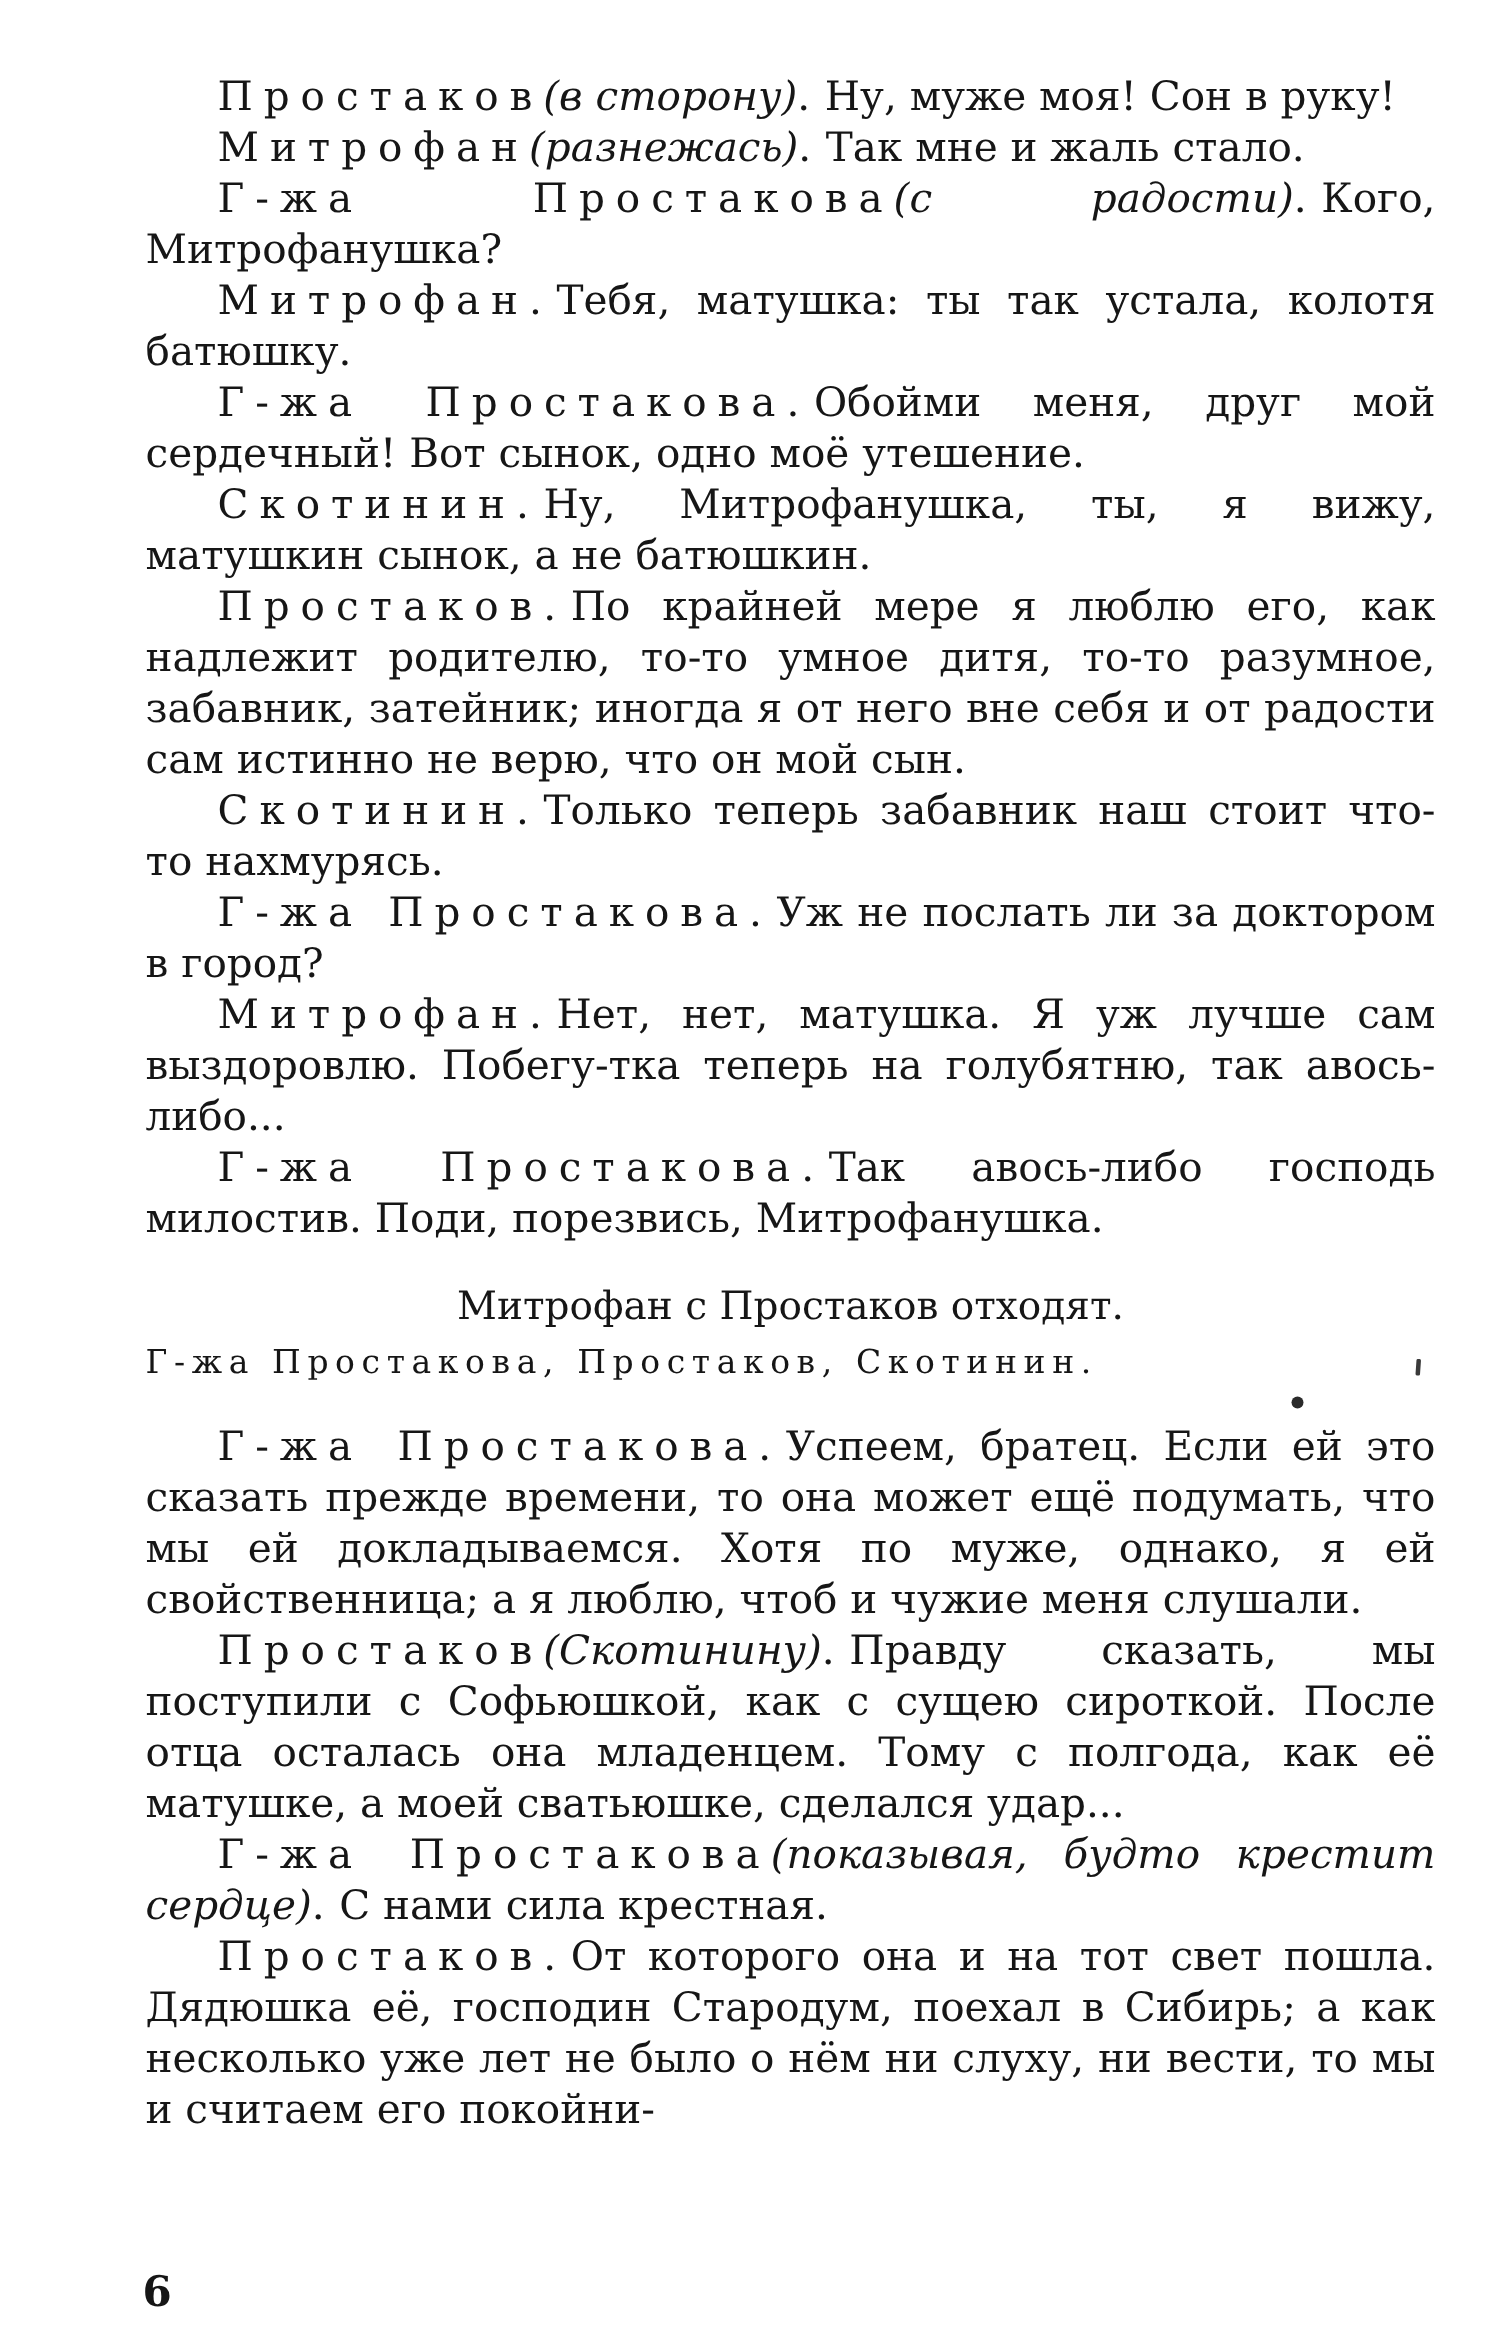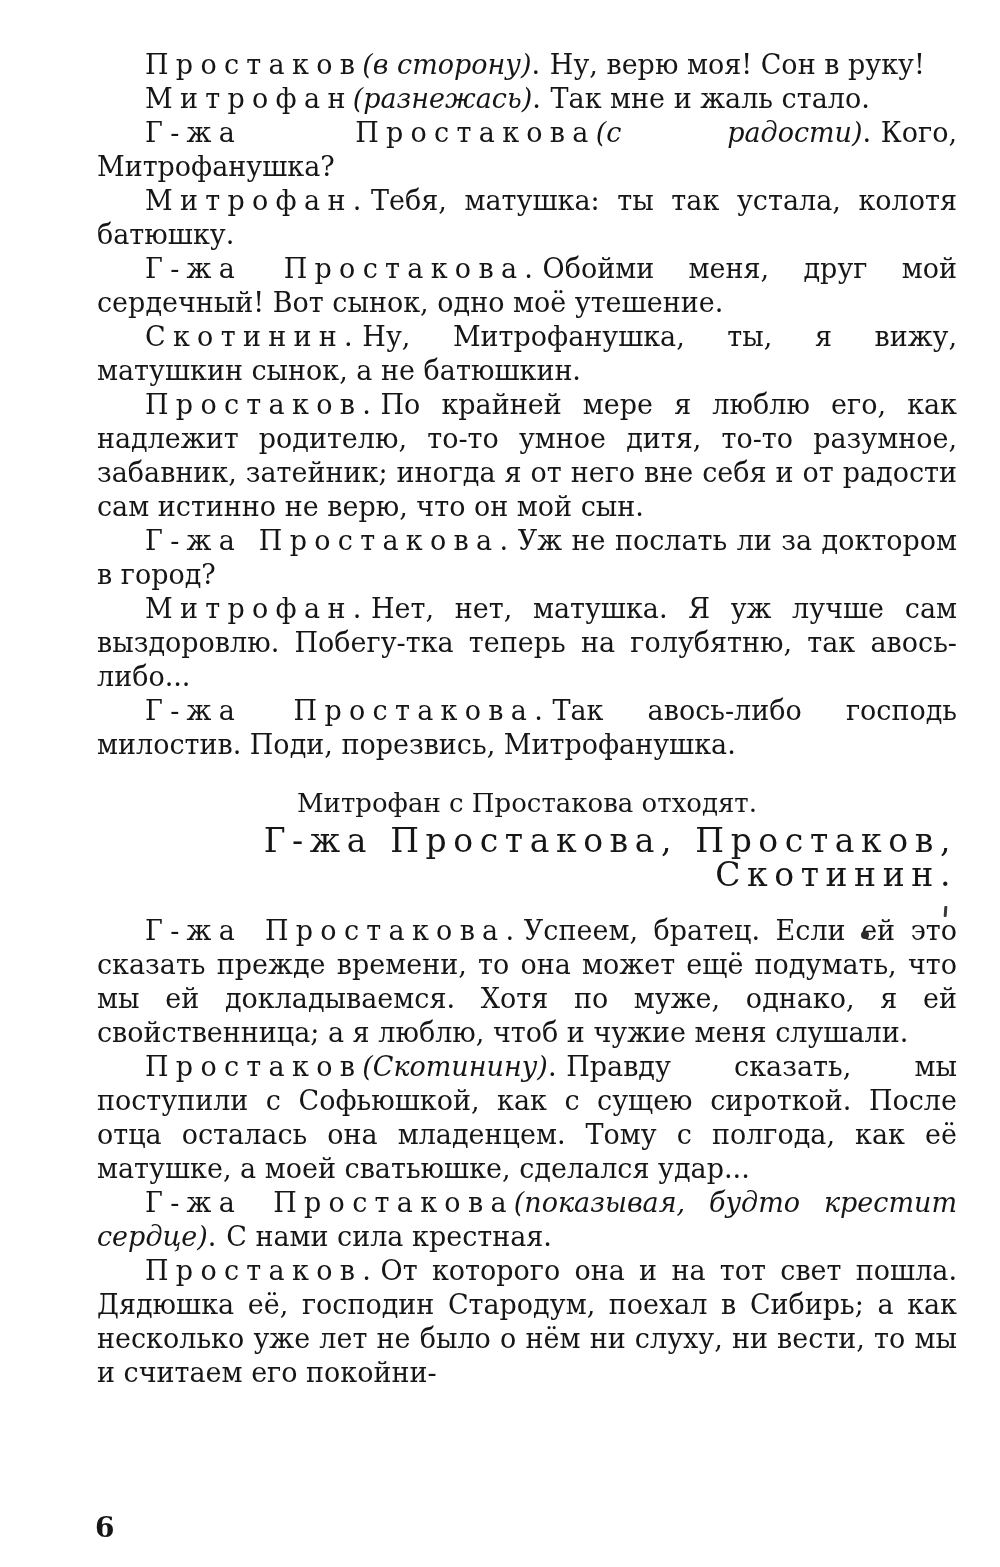--- a/index.html
+++ b/index.html
@@ -40,22 +40,22 @@
   .scene-heading {
     margin: 66px 0 0;
     text-align: center;
     font-size: 25px;
     font-weight: 400;
     letter-spacing: .22em;
     line-height: 34px;
   }
   .scene-cast {
     margin: 4px 0 0;
-    text-align: right;
-    font-size: 33px;
+    text-align: left;
+    font-size: 22px;
     letter-spacing: .2em;
     line-height: 34px;
   }
   .scene5-dialogue { margin-top: 22px; }
   .page-number {
     position: absolute;
     left: 95px; top: 1510px;
     font-size: 28px;
     font-weight: 700;
     line-height: 36px;
@@ -75,33 +75,34 @@
     border-radius: 50%;
   }
 </style>
 </head>
 <body>
 
 <div class="page">
   <div class="text-block">
 
     <div>
-      <p class="speech"><span class="speaker">Простаков</span><span class="direction">(в сторону)</span><span class="dot">.</span><span class="speech-text">Ну, верю моя! Сон в руку!</span></p>
+      <p class="speech"><span class="speaker">Простаков</span><span class="direction">(в сторону)</span><span class="dot">.</span><span class="speech-text">Ну, муже моя! Сон в руку!</span></p>
       <p class="speech"><span class="speaker">Митрофан</span><span class="direction">(разнежась)</span><span class="dot">.</span><span class="speech-text">Так мне и жаль стало.</span></p>
       <p class="speech"><span class="speaker">Г-жа Простакова</span><span class="direction">(с радости)</span><span class="dot">.</span><span class="speech-text">Кого, Митрофанушка?</span></p>
       <p class="speech"><span class="speaker">Митрофан</span><span class="dot">.</span><span class="speech-text">Тебя, матушка: ты так устала, колотя батюшку.</span></p>
       <p class="speech"><span class="speaker">Г-жа Простакова</span><span class="dot">.</span><span class="speech-text">Обойми меня, друг мой сердечный! Вот сынок, одно моё утешение.</span></p>
       <p class="speech"><span class="speaker">Скотинин</span><span class="dot">.</span><span class="speech-text">Ну, Митрофанушка, ты, я вижу, матушкин сынок, а не батюшкин.</span></p>
       <p class="speech"><span class="speaker">Простаков</span><span class="dot">.</span><span class="speech-text">По крайней мере я люблю его, как надлежит родителю, то-то умное дитя, то-то разумное, забавник, затейник; иногда я от него вне себя и от радости сам истинно не верю, что он мой сын.</span></p>
+      <p class="speech"><span class="speaker">Скотинин</span><span class="dot">.</span><span class="speech-text">Только теперь забавник наш стоит что-то нахмурясь.</span></p>
       <p class="speech"><span class="speaker">Г-жа Простакова</span><span class="dot">.</span><span class="speech-text">Уж не послать ли за доктором в город?</span></p>
       <p class="speech"><span class="speaker">Митрофан</span><span class="dot">.</span><span class="speech-text">Нет, нет, матушка. Я уж лучше сам выздоровлю. Побегу-тка теперь на голубятню, так авось-либо...</span></p>
       <p class="speech"><span class="speaker">Г-жа Простакова</span><span class="dot">.</span><span class="speech-text">Так авось-либо господь милостив. Поди, порезвись, Митрофанушка.</span></p>
     </div>
 
-    <p class="stage-note">Митрофан с Простакова отходят.</p>
+    <p class="stage-note">Митрофан с Простаков отходят.</p>
 
     <p class="scene-cast">Г-жа Простакова, Простаков, Скотинин.</p>
 
     <div class="scene5-dialogue">
       <p class="speech"><span class="speaker">Г-жа Простакова</span><span class="dot">.</span><span class="speech-text">Успеем, братец. Если ей это сказать прежде времени, то она может ещё подумать, что мы ей докладываемся. Хотя по муже, однако, я ей свойственница; а я люблю, чтоб и чужие меня слушали.</span></p>
       <p class="speech"><span class="speaker">Простаков</span><span class="direction">(Скотинину)</span><span class="dot">.</span><span class="speech-text">Правду сказать, мы поступили с Софьюшкой, как с сущею сироткой. После отца осталась она младенцем. Тому с полгода, как её матушке, а моей сватьюшке, сделался удар...</span></p>
       <p class="speech"><span class="speaker">Г-жа Простакова</span><span class="direction">(показывая, будто крестит сердце)</span><span class="dot">.</span><span class="speech-text">С нами сила крестная.</span></p>
       <p class="speech"><span class="speaker">Простаков</span><span class="dot">.</span><span class="speech-text">От которого она и на тот свет пошла. Дядюшка её, господин Стародум, поехал в Сибирь; а как несколько уже лет не было о нём ни слуху, ни вести, то мы и считаем его покойни-</span></p>
     </div>
 

